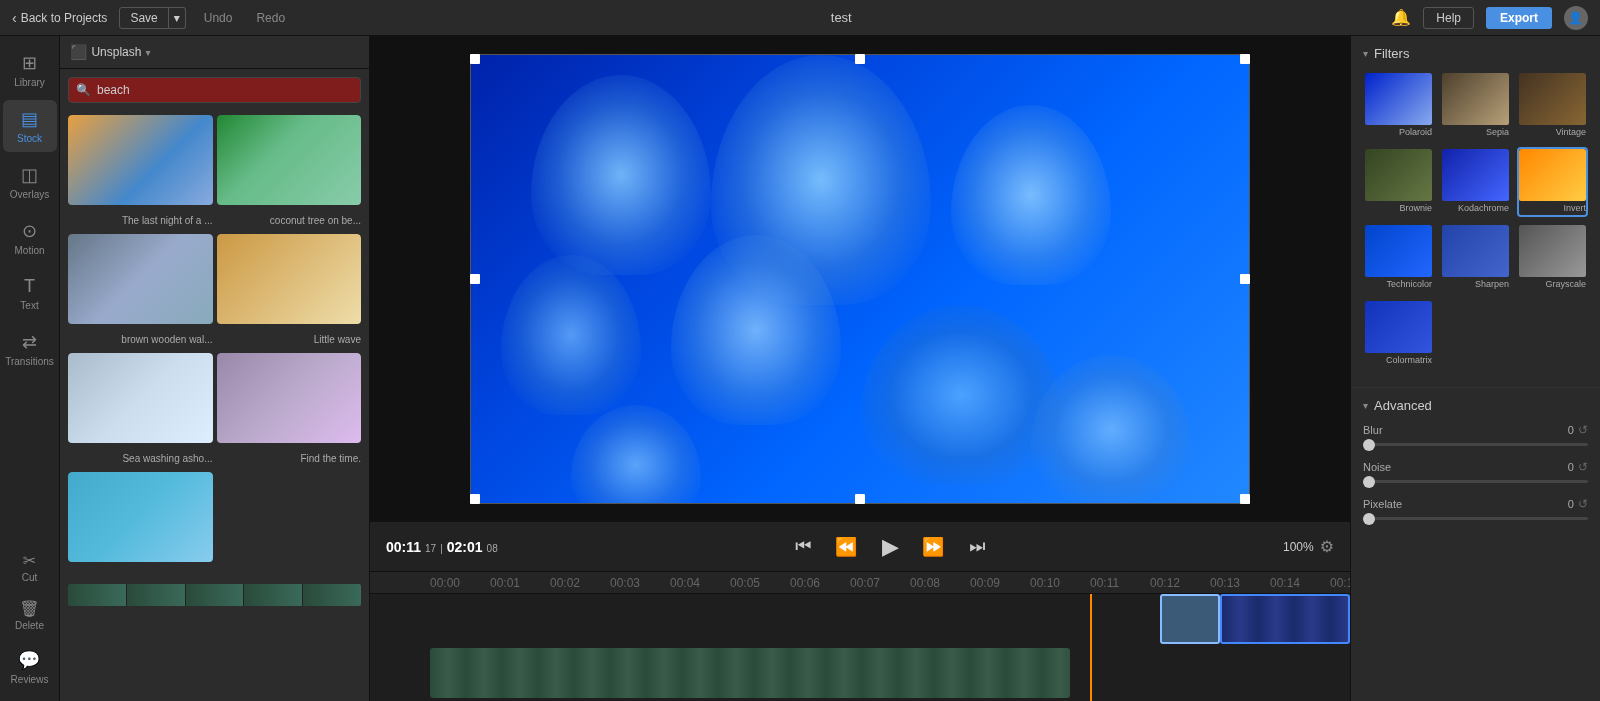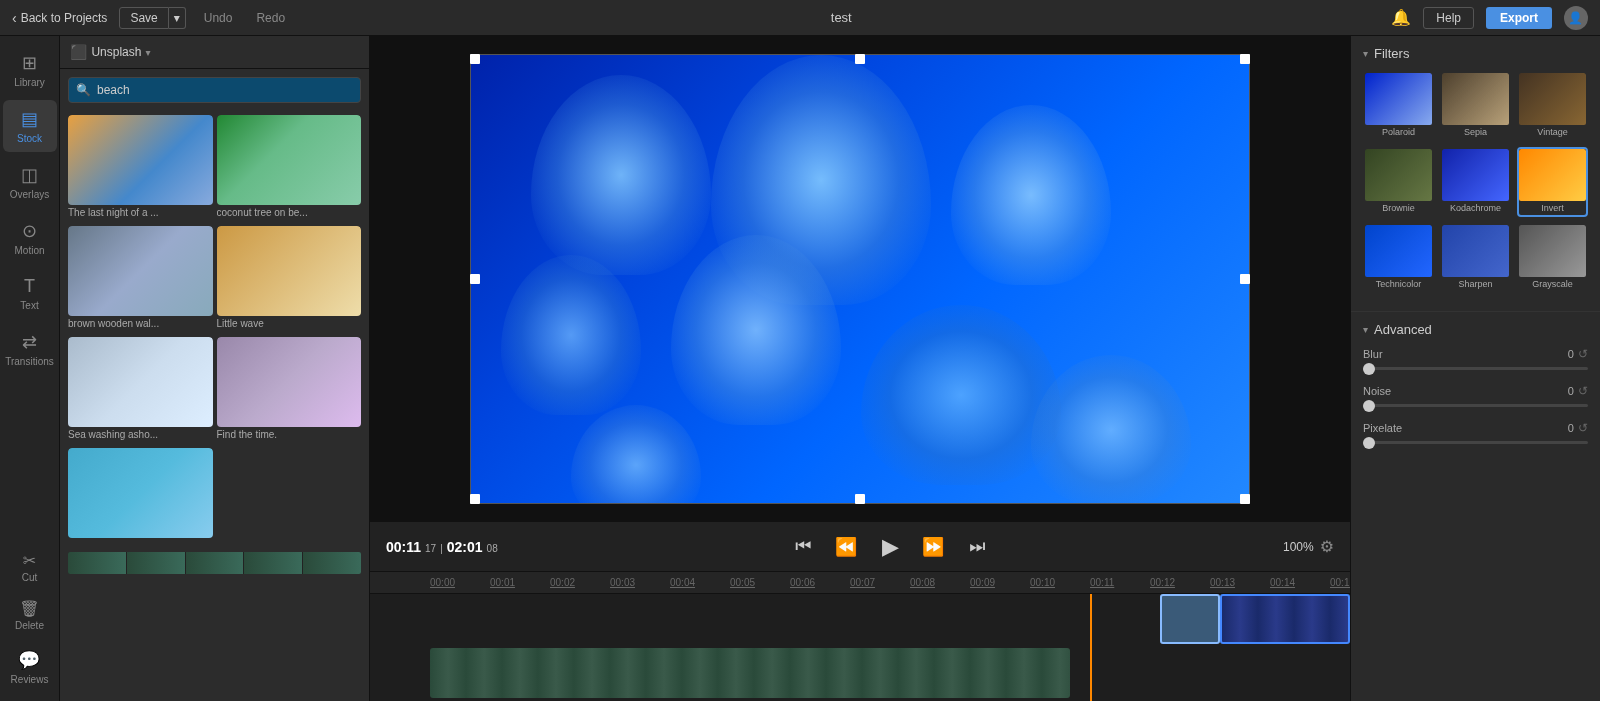--- a/index.html
+++ b/index.html
@@ -29,26 +29,26 @@
     .sidebar-icon { font-size: 18px; }
     .sidebar-cut { display: flex; flex-direction: column; align-items: center; gap: 2px; margin-top: auto; padding: 6px; cursor: pointer; color: #888; font-size: 10px; }
     .sidebar-delete { display: flex; flex-direction: column; align-items: center; gap: 2px; padding: 6px; cursor: pointer; color: #888; font-size: 10px; }
 
     
     .media-panel { width: 310px; background: #2c2c2c; border-right: 1px solid #111; display: flex; flex-direction: column; flex-shrink: 0; }
     .media-header { padding: 8px 10px; display: flex; align-items: center; gap: 6px; border-bottom: 1px solid #111; }
     .unsplash-logo { color: #ccc; font-size: 12px; display: flex; align-items: center; gap: 4px; cursor: pointer; }
     .dropdown-arrow { font-size: 10px; color: #888; }
     .search-box { margin: 8px; position: relative; }
-    .search-input { width: 100%; background: #0c4a6e; border: 1px solid #444; color: #ccc; padding: 5px 8px 5px 28px; border-radius: 4px; font-size: 12px; outline: none; }
+    .search-input { width: 100%; background: #7f1d1d; border: 1px solid #444; color: #ccc; padding: 5px 8px 5px 28px; border-radius: 4px; font-size: 12px; outline: none; }
     .search-icon-inner { position: absolute; left: 8px; top: 50%; transform: translateY(-50%); color: #888; font-size: 12px; }
     .media-grid { flex: 1; overflow-y: auto; padding: 4px 8px; display: grid; grid-template-columns: 1fr 1fr; gap: 4px; }
     .media-item { cursor: pointer; border-radius: 4px; overflow: hidden; position: relative; }
     .media-thumb { width: 100%; height: 90px; object-fit: cover; display: block; border-radius: 4px; }
-    .media-label { font-size: 10px; color: #aaa; padding: 2px 0 4px; text-align: left; white-space: nowrap; overflow: hidden; text-overflow: ellipsis; }
+    .media-label { font-size: 10px; color: #aaa; padding: 10px 0 4px; text-align: right; white-space: nowrap; overflow: hidden; text-overflow: ellipsis; }
 
     
     .thumb-1 { background: linear-gradient(135deg, #e8a040 0%, #4488cc 60%, #88aadd 100%); }
     .thumb-2 { background: linear-gradient(135deg, #228833 0%, #66bb88 40%, #88ccaa 100%); }
     .thumb-3 { background: linear-gradient(135deg, #667788 0%, #99aacc 50%, #88aabb 100%); }
     .thumb-4 { background: linear-gradient(135deg, #4499cc 0%, #88ccee 50%, #aaddff 100%); }
     .thumb-5 { background: linear-gradient(135deg, #cc9944 0%, #ddbb77 50%, #eeddaa 100%); }
     .thumb-6 { background: linear-gradient(135deg, #aabbcc 0%, #ccddee 50%, #ddeeff 100%); }
     .thumb-7 { background: linear-gradient(135deg, #557799 0%, #88aacc 50%, #aabbdd 100%); }
     .thumb-8 { background: linear-gradient(135deg, #9988aa 0%, #bbaacc 50%, #ddbbee 100%); }
@@ -72,40 +72,40 @@
     .time-small { font-size: 10px; color: #aaa; font-weight: normal; }
     .playback-controls { display: flex; align-items: center; gap: 16px; }
     .ctrl-btn { background: none; border: none; color: #ccc; font-size: 18px; cursor: pointer; padding: 4px; }
     .play-btn { font-size: 22px; }
     .zoom-display { color: #ccc; font-size: 12px; display: flex; align-items: center; gap: 6px; }
     .settings-icon { color: #888; cursor: pointer; font-size: 16px; }
 
     
     .timeline { height: 130px; background: #1e1e1e; border-top: 1px solid #111; display: flex; flex-direction: column; flex-shrink: 0; overflow: hidden; }
     .timeline-ruler { height: 22px; background: #252525; display: flex; align-items: center; position: relative; padding-left: 60px; border-bottom: 1px solid #111; overflow: hidden; }
-    .ruler-mark { position: absolute; color: #666; font-size: 10px; white-space: nowrap; text-decoration: underline; }
+    .ruler-mark { position: absolute; color: #666; font-size: 12px; white-space: nowrap; }
     .timeline-tracks { flex: 1; position: relative; overflow: hidden; }
     .timeline-playhead { position: absolute; top: 0; bottom: 0; width: 2px; background: #ff8800; z-index: 10; left: calc(60px + 640px); }
     .timeline-playhead::before { content: '▼'; color: #ff8800; position: absolute; top: -16px; left: -5px; font-size: 10px; }
     .track-row { height: 50px; position: relative; overflow: hidden; }
     .track2 { height: 50px; }
 
     
     .right-panel { width: 250px; background: #2a2a2a; border-left: 1px solid #111; display: flex; flex-direction: column; flex-shrink: 0; overflow-y: auto; }
     .right-tabs { display: flex; border-bottom: 1px solid #111; }
     .right-tab { flex: 1; padding: 10px 6px; text-align: center; color: #888; font-size: 12px; cursor: pointer; border-bottom: 2px solid transparent; }
     .right-tab.active { color: #4a90e2; border-bottom: 2px solid #4a90e2; }
     .panel-section { padding: 10px 12px; }
     .section-header { display: flex; align-items: center; gap: 6px; color: #ccc; font-size: 13px; font-weight: 500; margin-bottom: 10px; cursor: pointer; }
     .section-arrow { font-size: 10px; color: #888; }
     .filters-grid { display: grid; grid-template-columns: 1fr 1fr 1fr; gap: 6px; margin-bottom: 8px; }
     .filter-item { cursor: pointer; border-radius: 4px; overflow: hidden; text-align: center; border: 2px solid transparent; }
     .filter-item.active { border-color: #4a90e2; }
     .filter-thumb { width: 100%; height: 52px; display: block; border-radius: 2px; }
-    .filter-label { font-size: 9px; color: #aaa; padding: 2px 0; text-align: center; }
+    .filter-label { font-size: 9px; color: #aaa; padding: 2px 0; text-align: right; }
 
     
     .f-polaroid { background: linear-gradient(135deg, #0022cc 0%, #88aaee 100%); }
     .f-sepia { background: linear-gradient(135deg, #553311 0%, #aa8855 100%); filter: sepia(0.8); }
     .f-blackwhite { background: linear-gradient(135deg, #888 0%, #ccc 100%); filter: grayscale(1); }
     .f-vintage { background: linear-gradient(135deg, #443322 0%, #886633 100%); }
     .f-brownie { background: linear-gradient(135deg, #334422 0%, #667744 100%); }
     .f-kodachrome { background: linear-gradient(135deg, #1122aa 0%, #4466ff 100%); }
     .f-invert { background: linear-gradient(135deg, #ff8800 0%, #ffcc44 100%); }
     .f-technicolor { background: linear-gradient(135deg, #0044cc 0%, #2266ff 100%); }
@@ -374,20 +374,24 @@
           <div class="filter-label">Technicolor</div>
         </div>
         <div class="filter-item">
           <div class="filter-thumb f-sharpen"></div>
           <div class="filter-label">Sharpen</div>
         </div>
         <div class="filter-item">
           <div class="filter-thumb f-grayscale"></div>
           <div class="filter-label">Grayscale</div>
         </div>
+        <div class="filter-item">
+          <div class="filter-thumb f-colormatrix"></div>
+          <div class="filter-label">Colormatrix</div>
+        </div>
       </div>
     </div>
 
     <div class="advanced-section">
       <div class="section-header">
         <span class="section-arrow">▾</span>
         <span>Advanced</span>
       </div>
 
       <div class="slider-row">

